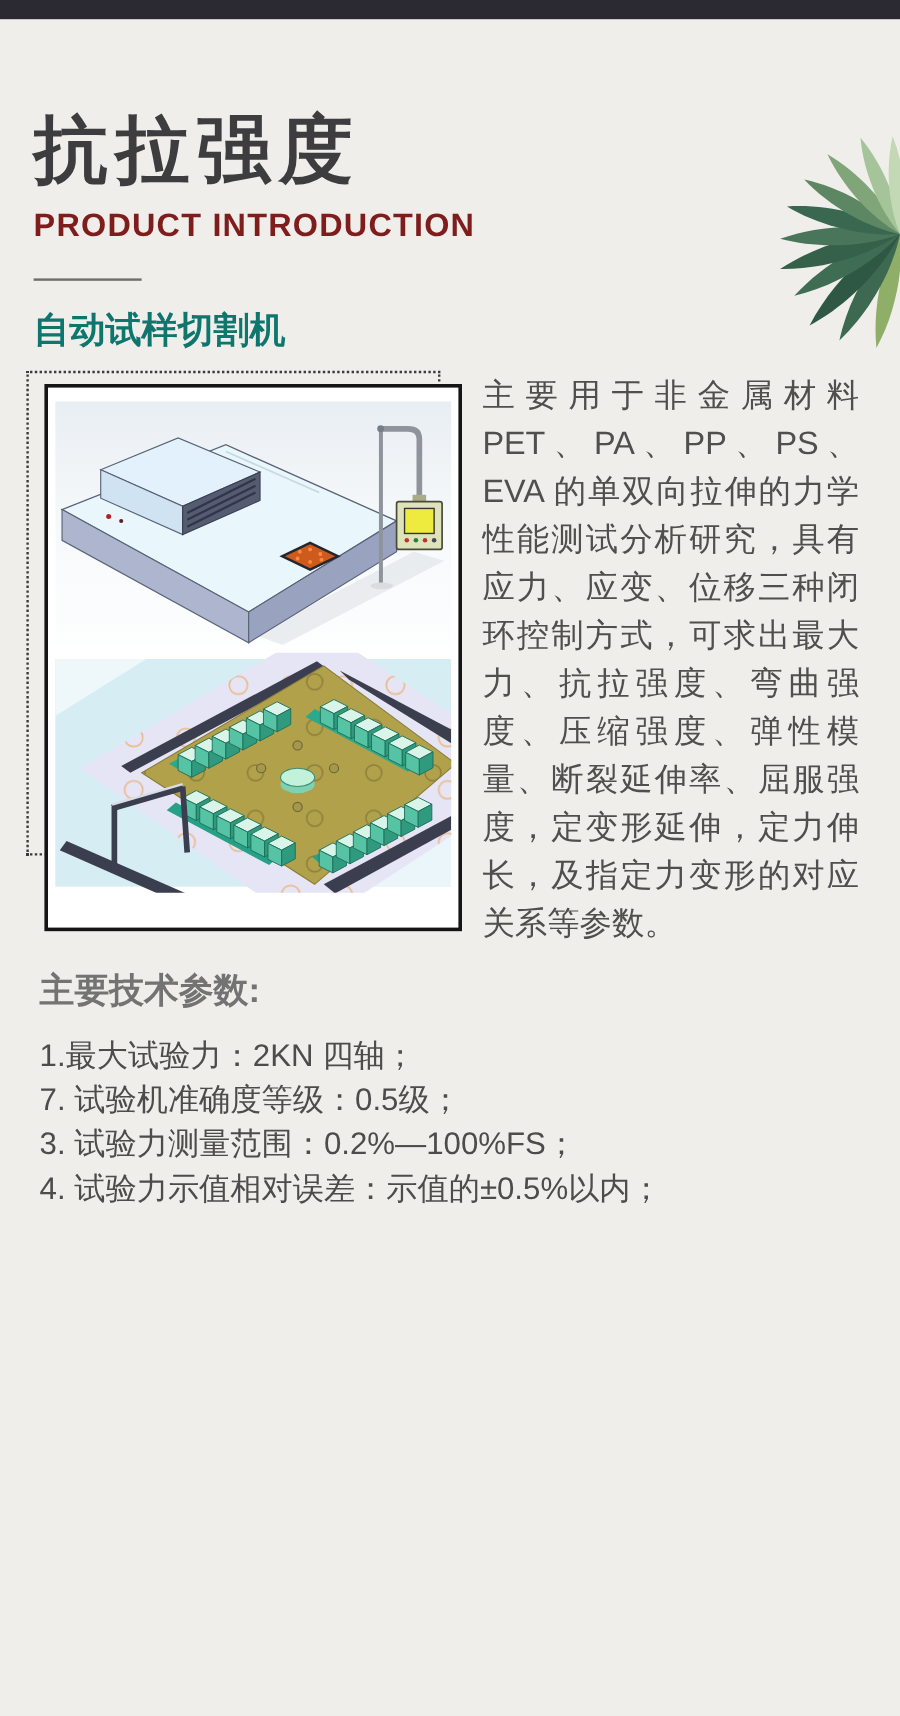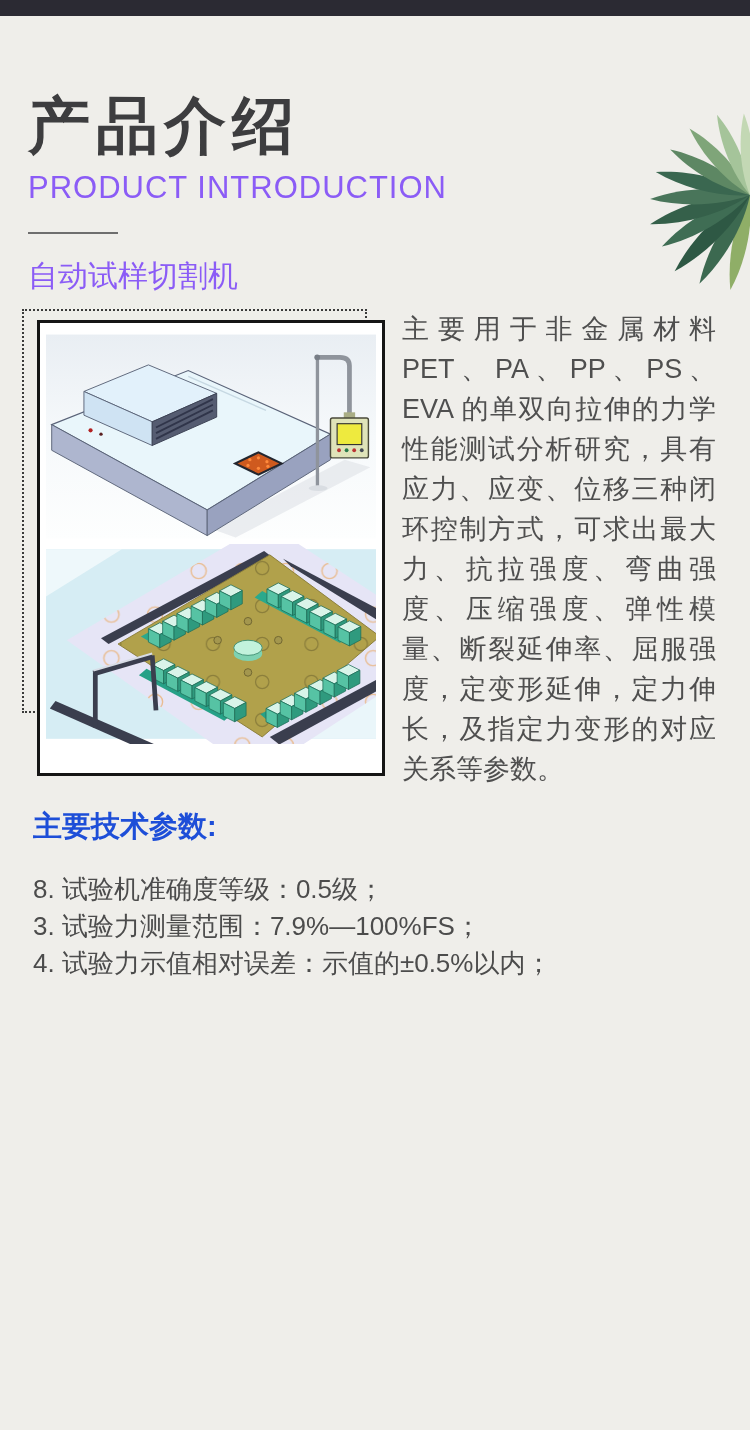--- a/index.html
+++ b/index.html
@@ -12,46 +12,46 @@
     color:#4f4f4f;
   }
   .top-bar{width:750px;height:16px;background:#2b2a33;}
   .leaf-deco{position:absolute;top:80px;right:0;width:118px;height:215px;pointer-events:none;}
   .header{margin:76px 0 0 28px;position:relative;z-index:2;}
   .page-title{
     font-size:62px;line-height:68px;font-weight:800;color:#3d3d3f;
     letter-spacing:6px;margin:0;
   }
   .page-subtitle{
-    font-size:31px;line-height:36px;font-weight:400;color:#8b5cf6;
+    font-size:27px;line-height:36px;font-weight:700;color:#7f1d1d;
     letter-spacing:1px;margin:10px 0 0 0;
   }
   .title-divider{width:90px;border:none;border-top:2px solid #6e6e6e;margin:26px 0 0 0;}
   .section-heading{
     margin:24px 0 15px 28px;font-size:30px;line-height:36px;
-    font-weight:400;color:#8b5cf6;
+    font-weight:700;color:#0f766e;
   }
   .intro{margin:0 34px 0 33px;font-size:27px;line-height:40px;text-align:justify;}
   .intro p{margin:0;}
   .fig{
     float:left;width:363px;height:467px;
     margin:0 17px 6px -11px;position:relative;
   }
   .dotted-frame{
     position:absolute;left:0;top:0;width:345px;height:404px;
     border:2px dotted #3a3a3a;box-sizing:border-box;
   }
   .photo-frame{
     position:absolute;left:15px;top:11px;width:336px;height:444px;
     background:#ffffff;border:3px solid #151515;
     padding:6px 3px 0 3px;box-sizing:content-box;
   }
   .photo-frame svg{display:block;margin:0 auto;}
   .specs{clear:both;margin:20px 22px 0 33px;}
-  .specs-heading{font-size:29px;line-height:34px;font-weight:bold;color:#1d4ed8;margin:0 0 28px 0;}
+  .specs-heading{font-size:29px;line-height:34px;font-weight:bold;color:#737373;margin:0 0 18px 0;}
   .spec-item{font-size:26px;line-height:37px;color:#4c4c4c;}
 </style>
 </head>
 <body>
 
 <div class="top-bar"></div>
 
 <div class="leaf-deco">
   <svg viewBox="0 0 118 215" width="118" height="215" xmlns="http://www.w3.org/2000/svg">
     <g>
@@ -64,21 +64,21 @@
       <path transform="translate(118,115) rotate(12) scale(0.95)" d="M0,0 C-30,-12 -70,-12 -102,-3 C-70,8 -30,9 0,0 Z" fill="#3a6750"></path>
       <path transform="translate(118,115) rotate(28) scale(0.9)" d="M0,0 C-30,-12 -70,-12 -102,-3 C-70,8 -30,9 0,0 Z" fill="#5d8763"></path>
       <path transform="translate(118,115) rotate(46) scale(0.88)" d="M0,0 C-30,-12 -70,-12 -102,-3 C-70,8 -30,9 0,0 Z" fill="#7fa579"></path>
       <path transform="translate(118,115) rotate(66) scale(0.85)" d="M0,0 C-30,-12 -70,-12 -102,-3 C-70,8 -30,9 0,0 Z" fill="#a5c49a"></path>
       <path transform="translate(118,115) rotate(84) scale(0.8)" d="M0,0 C-30,-12 -70,-12 -102,-3 C-70,8 -30,9 0,0 Z" fill="#c3d8b4"></path>
     </g>
   </svg>
 </div>
 
 <div class="header">
-  <h1 class="page-title">产品介绍</h1>
+  <h1 class="page-title">抗拉强度</h1>
   <div class="page-subtitle">PRODUCT INTRODUCTION</div>
   <hr class="title-divider">
 </div>
 
 <div class="section-heading">自动试样切割机</div>
 
 <div class="intro">
   <div class="fig">
     <div class="dotted-frame"></div>
     <div class="photo-frame">
@@ -198,18 +198,19 @@
         <path d="M50,128 L112,110" stroke="#d8dde6" stroke-width="2" fill="none"></path>
       </svg>
     </div>
   </div>
   <p>主要用于非金属材料 PET、PA、PP、PS、EVA 的单双向拉伸的力学性能测试分析研究，具有应力、应变、位移三种闭环控制方式，可求出最大力、抗拉强度、弯曲强度、压缩强度、弹性模量、断裂延伸率、屈服强度，定变形延伸，定力伸长，及指定力变形的对应关系等参数。</p>
 </div>
 
 <div class="specs">
   <div class="specs-heading">主要技术参数:</div>
   <div class="specs-list">
-    <div class="spec-item">8. 试验机准确度等级：0.5级；</div>
-    <div class="spec-item">3. 试验力测量范围：7.9%—100%FS；</div>
+    <div class="spec-item">1.最大试验力：2KN 四轴；</div>
+    <div class="spec-item">7. 试验机准确度等级：0.5级；</div>
+    <div class="spec-item">3. 试验力测量范围：0.2%—100%FS；</div>
     <div class="spec-item">4. 试验力示值相对误差：示值的±0.5%以内；</div>
 
   </div>
 </div>
 
 </body></html>

